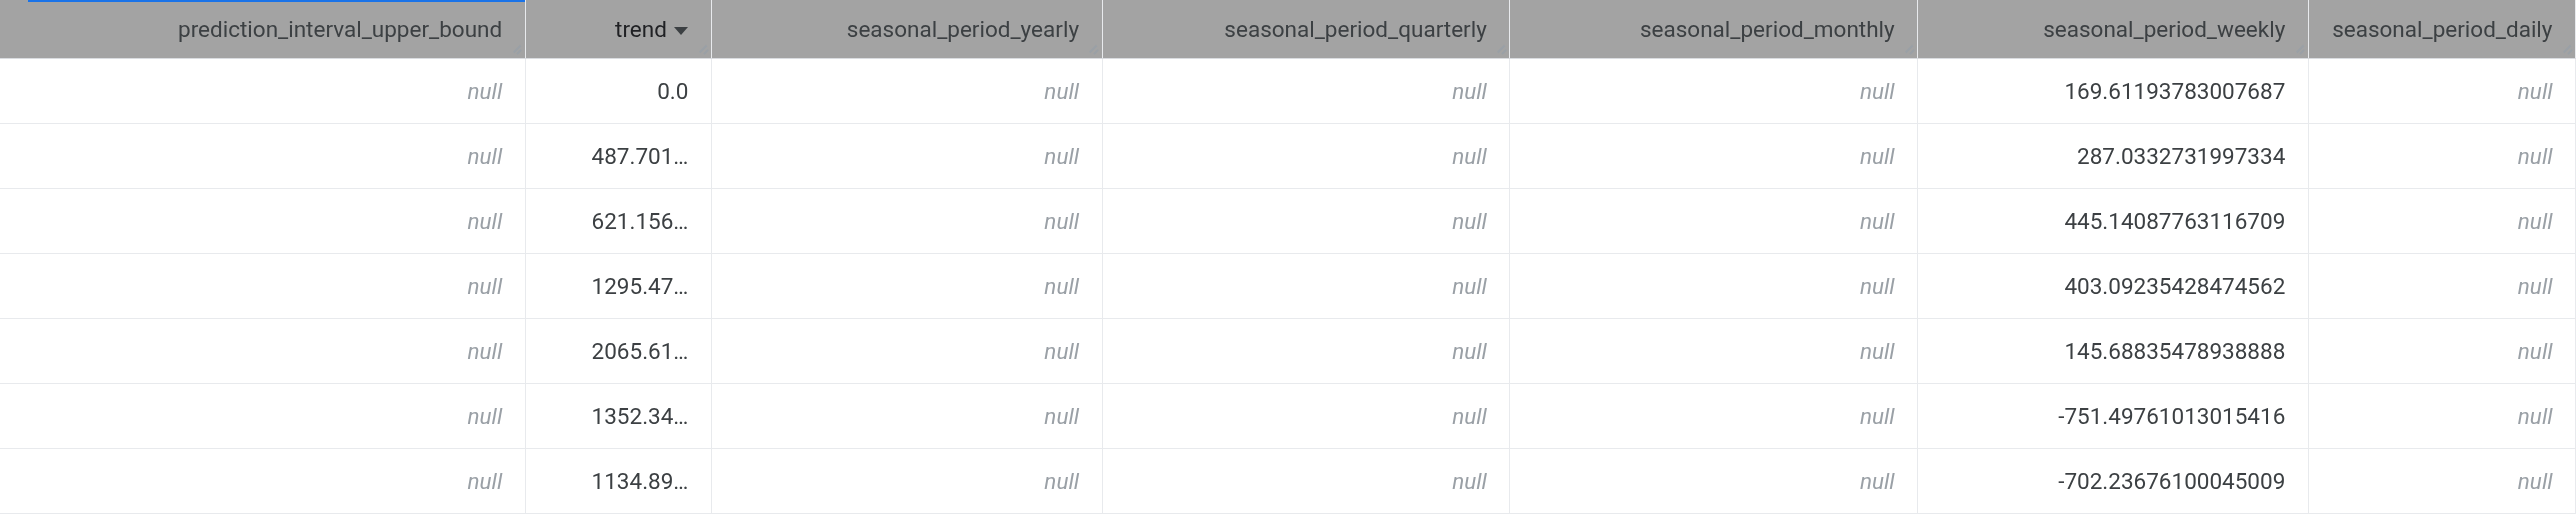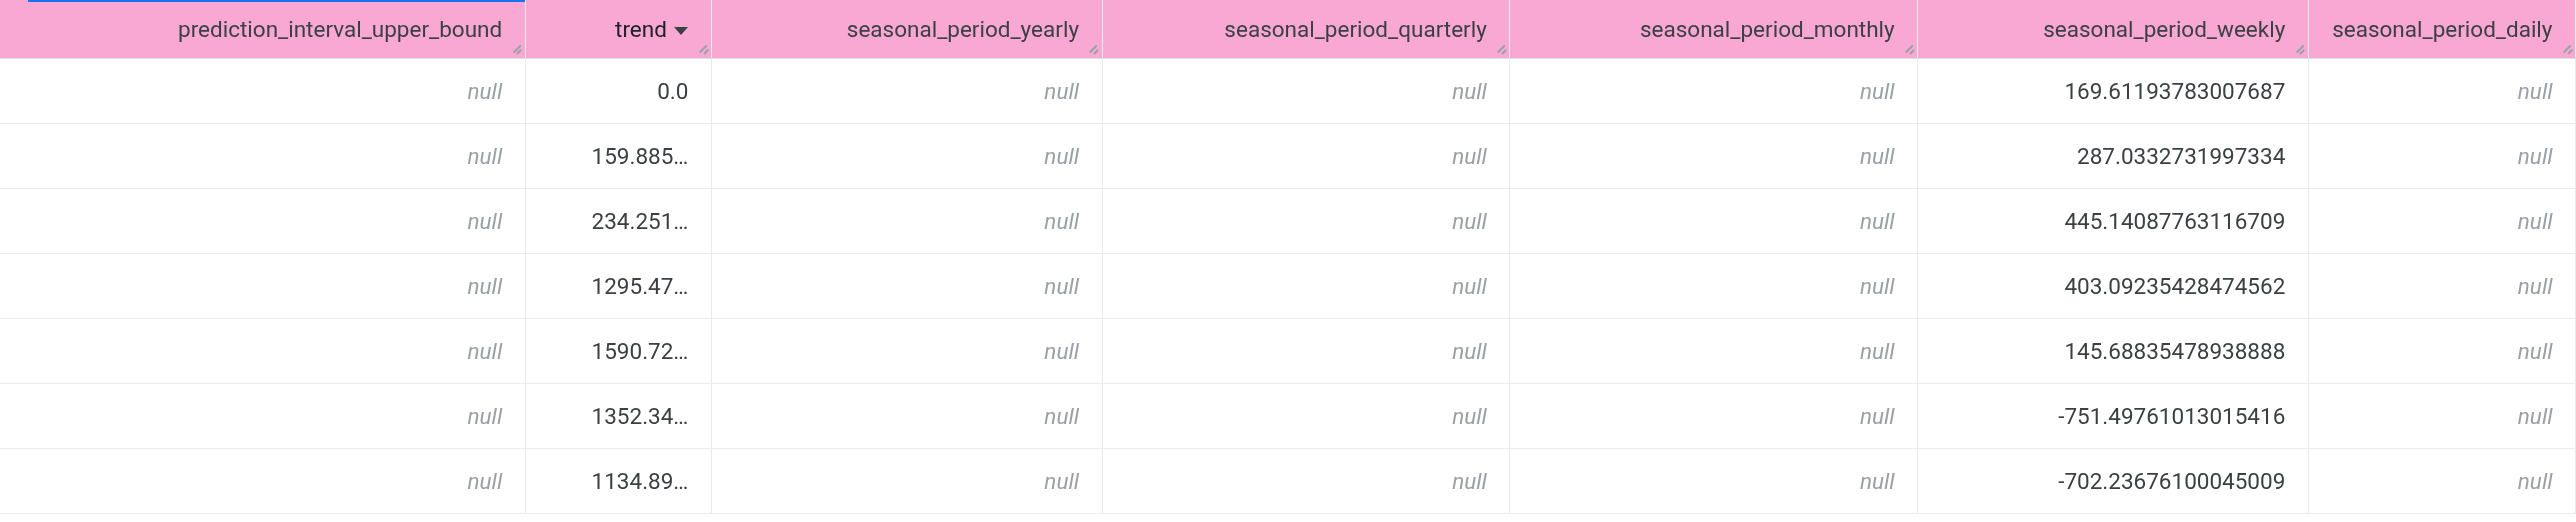--- a/index.html
+++ b/index.html
@@ -22,21 +22,21 @@
       width: 100%;
       table-layout: fixed;
     }
     th {
       position: relative;
       text-align: right;
       font-weight: 400;
       padding: 13px 22.5px 13px 13px;
       border-bottom: 0.9px solid #dadce0;
       border-right: 0.9px solid #e8eaed;
-      background: #f9a8d4;
+      background: #a3a3a3;
       color: #3c4043;
       white-space: nowrap;
       overflow: hidden;
       text-overflow: ellipsis;
       height: 58px;
       vertical-align: middle;
     }
     th.col-narrow {
       width: 28px;
       border-right: none;
@@ -148,51 +148,51 @@
           <td class="col-trend"><span>0.0</span></td>
           <td class="col-yearly"><span class="null-value">null</span></td>
           <td class="col-quarterly"><span class="null-value">null</span></td>
           <td class="col-monthly"><span class="null-value">null</span></td>
           <td class="col-weekly"><span>169.61193783007687</span></td>
           <td class="col-daily"><span class="null-value">null</span></td>
         </tr>
         <tr>
           <td class="col-narrow"></td>
           <td class="col-bound"><span class="null-value">null</span></td>
-          <td class="col-trend"><span>159.885…</span></td>
+          <td class="col-trend"><span>487.701…</span></td>
           <td class="col-yearly"><span class="null-value">null</span></td>
           <td class="col-quarterly"><span class="null-value">null</span></td>
           <td class="col-monthly"><span class="null-value">null</span></td>
           <td class="col-weekly"><span>287.0332731997334</span></td>
           <td class="col-daily"><span class="null-value">null</span></td>
         </tr>
         <tr>
           <td class="col-narrow"></td>
           <td class="col-bound"><span class="null-value">null</span></td>
-          <td class="col-trend"><span>234.251…</span></td>
+          <td class="col-trend"><span>621.156…</span></td>
           <td class="col-yearly"><span class="null-value">null</span></td>
           <td class="col-quarterly"><span class="null-value">null</span></td>
           <td class="col-monthly"><span class="null-value">null</span></td>
           <td class="col-weekly"><span>445.14087763116709</span></td>
           <td class="col-daily"><span class="null-value">null</span></td>
         </tr>
         <tr>
           <td class="col-narrow"></td>
           <td class="col-bound"><span class="null-value">null</span></td>
           <td class="col-trend"><span>1295.47…</span></td>
           <td class="col-yearly"><span class="null-value">null</span></td>
           <td class="col-quarterly"><span class="null-value">null</span></td>
           <td class="col-monthly"><span class="null-value">null</span></td>
           <td class="col-weekly"><span>403.09235428474562</span></td>
           <td class="col-daily"><span class="null-value">null</span></td>
         </tr>
         <tr>
           <td class="col-narrow"></td>
           <td class="col-bound"><span class="null-value">null</span></td>
-          <td class="col-trend"><span>1590.72…</span></td>
+          <td class="col-trend"><span>2065.61…</span></td>
           <td class="col-yearly"><span class="null-value">null</span></td>
           <td class="col-quarterly"><span class="null-value">null</span></td>
           <td class="col-monthly"><span class="null-value">null</span></td>
           <td class="col-weekly"><span>145.68835478938888</span></td>
           <td class="col-daily"><span class="null-value">null</span></td>
         </tr>
         <tr>
           <td class="col-narrow"></td>
           <td class="col-bound"><span class="null-value">null</span></td>
           <td class="col-trend"><span>1352.34…</span></td>

